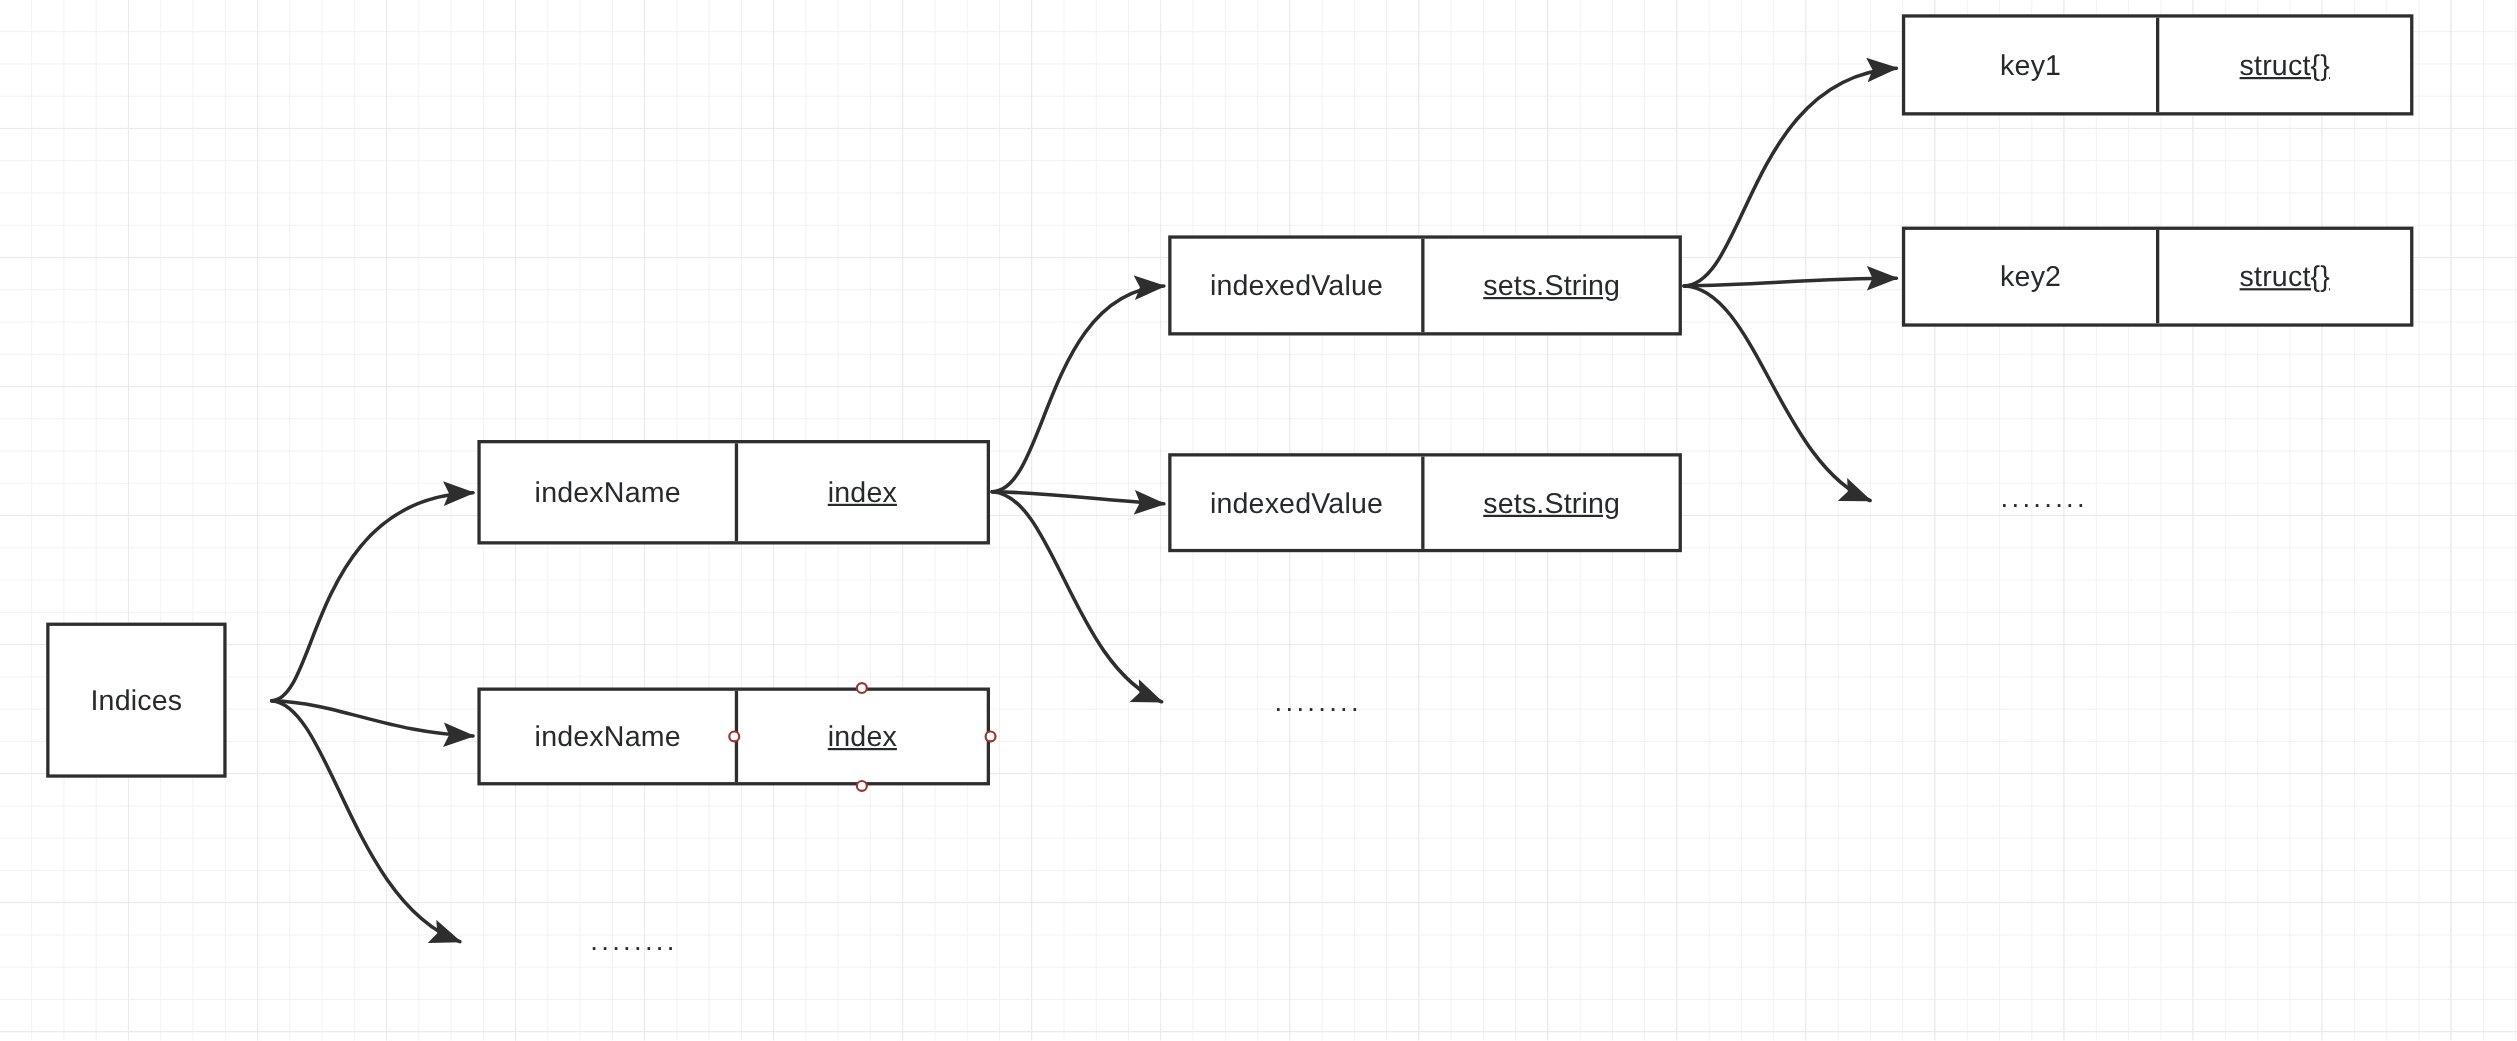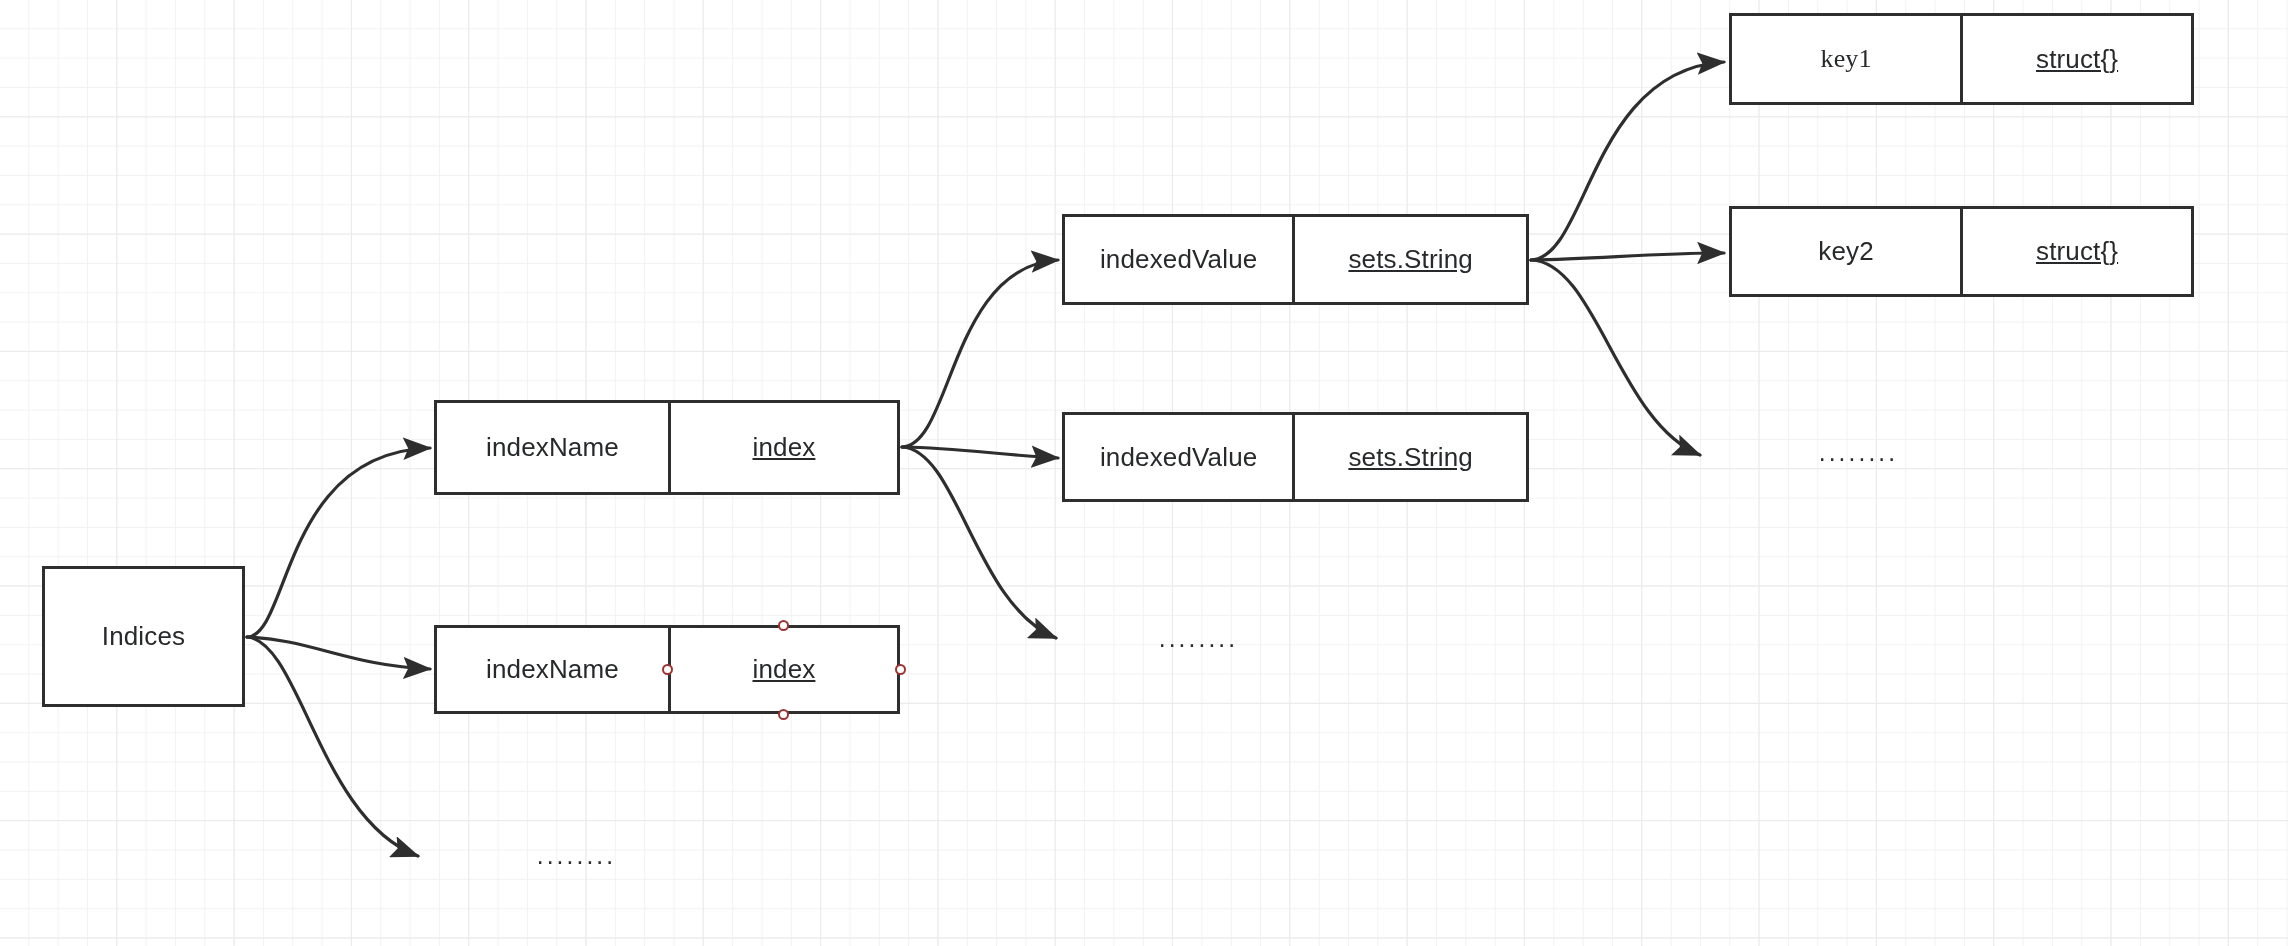--- a/index.html
+++ b/index.html
@@ -101,21 +101,21 @@
         <path d="M 247 637 C 300 641 320 820 418 856" marker-end="url(#arrowhead)"></path>
         <path d="M 902 447 C 952 446 950 266 1058 260" marker-end="url(#arrowhead)"></path>
         <path d="M 902 447 C 960 448 1000 455 1058 458" marker-end="url(#arrowhead)"></path>
         <path d="M 902 447 C 958 450 975 605 1056 638" marker-end="url(#arrowhead)"></path>
         <path d="M 1531 260 C 1588 258 1590 70 1724 62" marker-end="url(#arrowhead)"></path>
         <path d="M 1531 260 C 1600 259 1650 253 1724 253" marker-end="url(#arrowhead)"></path>
         <path d="M 1531 260 C 1596 262 1618 422 1700 455" marker-end="url(#arrowhead)"></path>
       </g>
   </svg>
 
-  <div class="node single" style="left: 42px; top: 566px; width: 203px; height: 141px;">
+  <div class="node single" style="left: 42px; top: 566px; width: 164px; height: 141px;">
     <div class="cell">Indices</div>
   </div>
 
   <div class="node" style="left: 434px; top: 400px; width: 466px; height: 95px;">
     <div class="cell" style="flex: 0 0 50.2%;">indexName</div>
     <div class="cell divider" style="flex: 1 1 auto;">index</div>
   </div>
 
   <div class="node" style="left: 434px; top: 625px; width: 466px; height: 89px;">
     <div class="cell" style="flex: 0 0 50.2%;">indexName</div>
@@ -126,21 +126,21 @@
     <div class="cell" style="flex: 0 0 49.3%;">indexedValue</div>
     <div class="cell divider" style="flex: 1 1 auto;">sets.String</div>
   </div>
 
   <div class="node" style="left: 1062px; top: 412px; width: 467px; height: 90px;">
     <div class="cell" style="flex: 0 0 49.3%;">indexedValue</div>
     <div class="cell divider" style="flex: 1 1 auto;">sets.String</div>
   </div>
 
   <div class="node" style="left: 1729px; top: 13px; width: 465px; height: 92px;">
-    <div class="cell" style="flex: 0 0 49.7%; font-family: Liberation Serif, serif;">key1</div>
+    <div class="cell" style="flex: 0 0 49.7%;">key1</div>
     <div class="cell divider" style="flex: 1 1 auto;">struct{}</div>
   </div>
 
   <div class="node" style="left: 1729px; top: 206px; width: 465px; height: 91px;">
     <div class="cell" style="flex: 0 0 49.7%;">key2</div>
     <div class="cell divider" style="flex: 1 1 auto;">struct{}</div>
   </div>
 
   <div class="ellipsis" style="left: 536px; top: 849px;">········</div>
   <div class="ellipsis" style="left: 1158px; top: 632px;">········</div>

